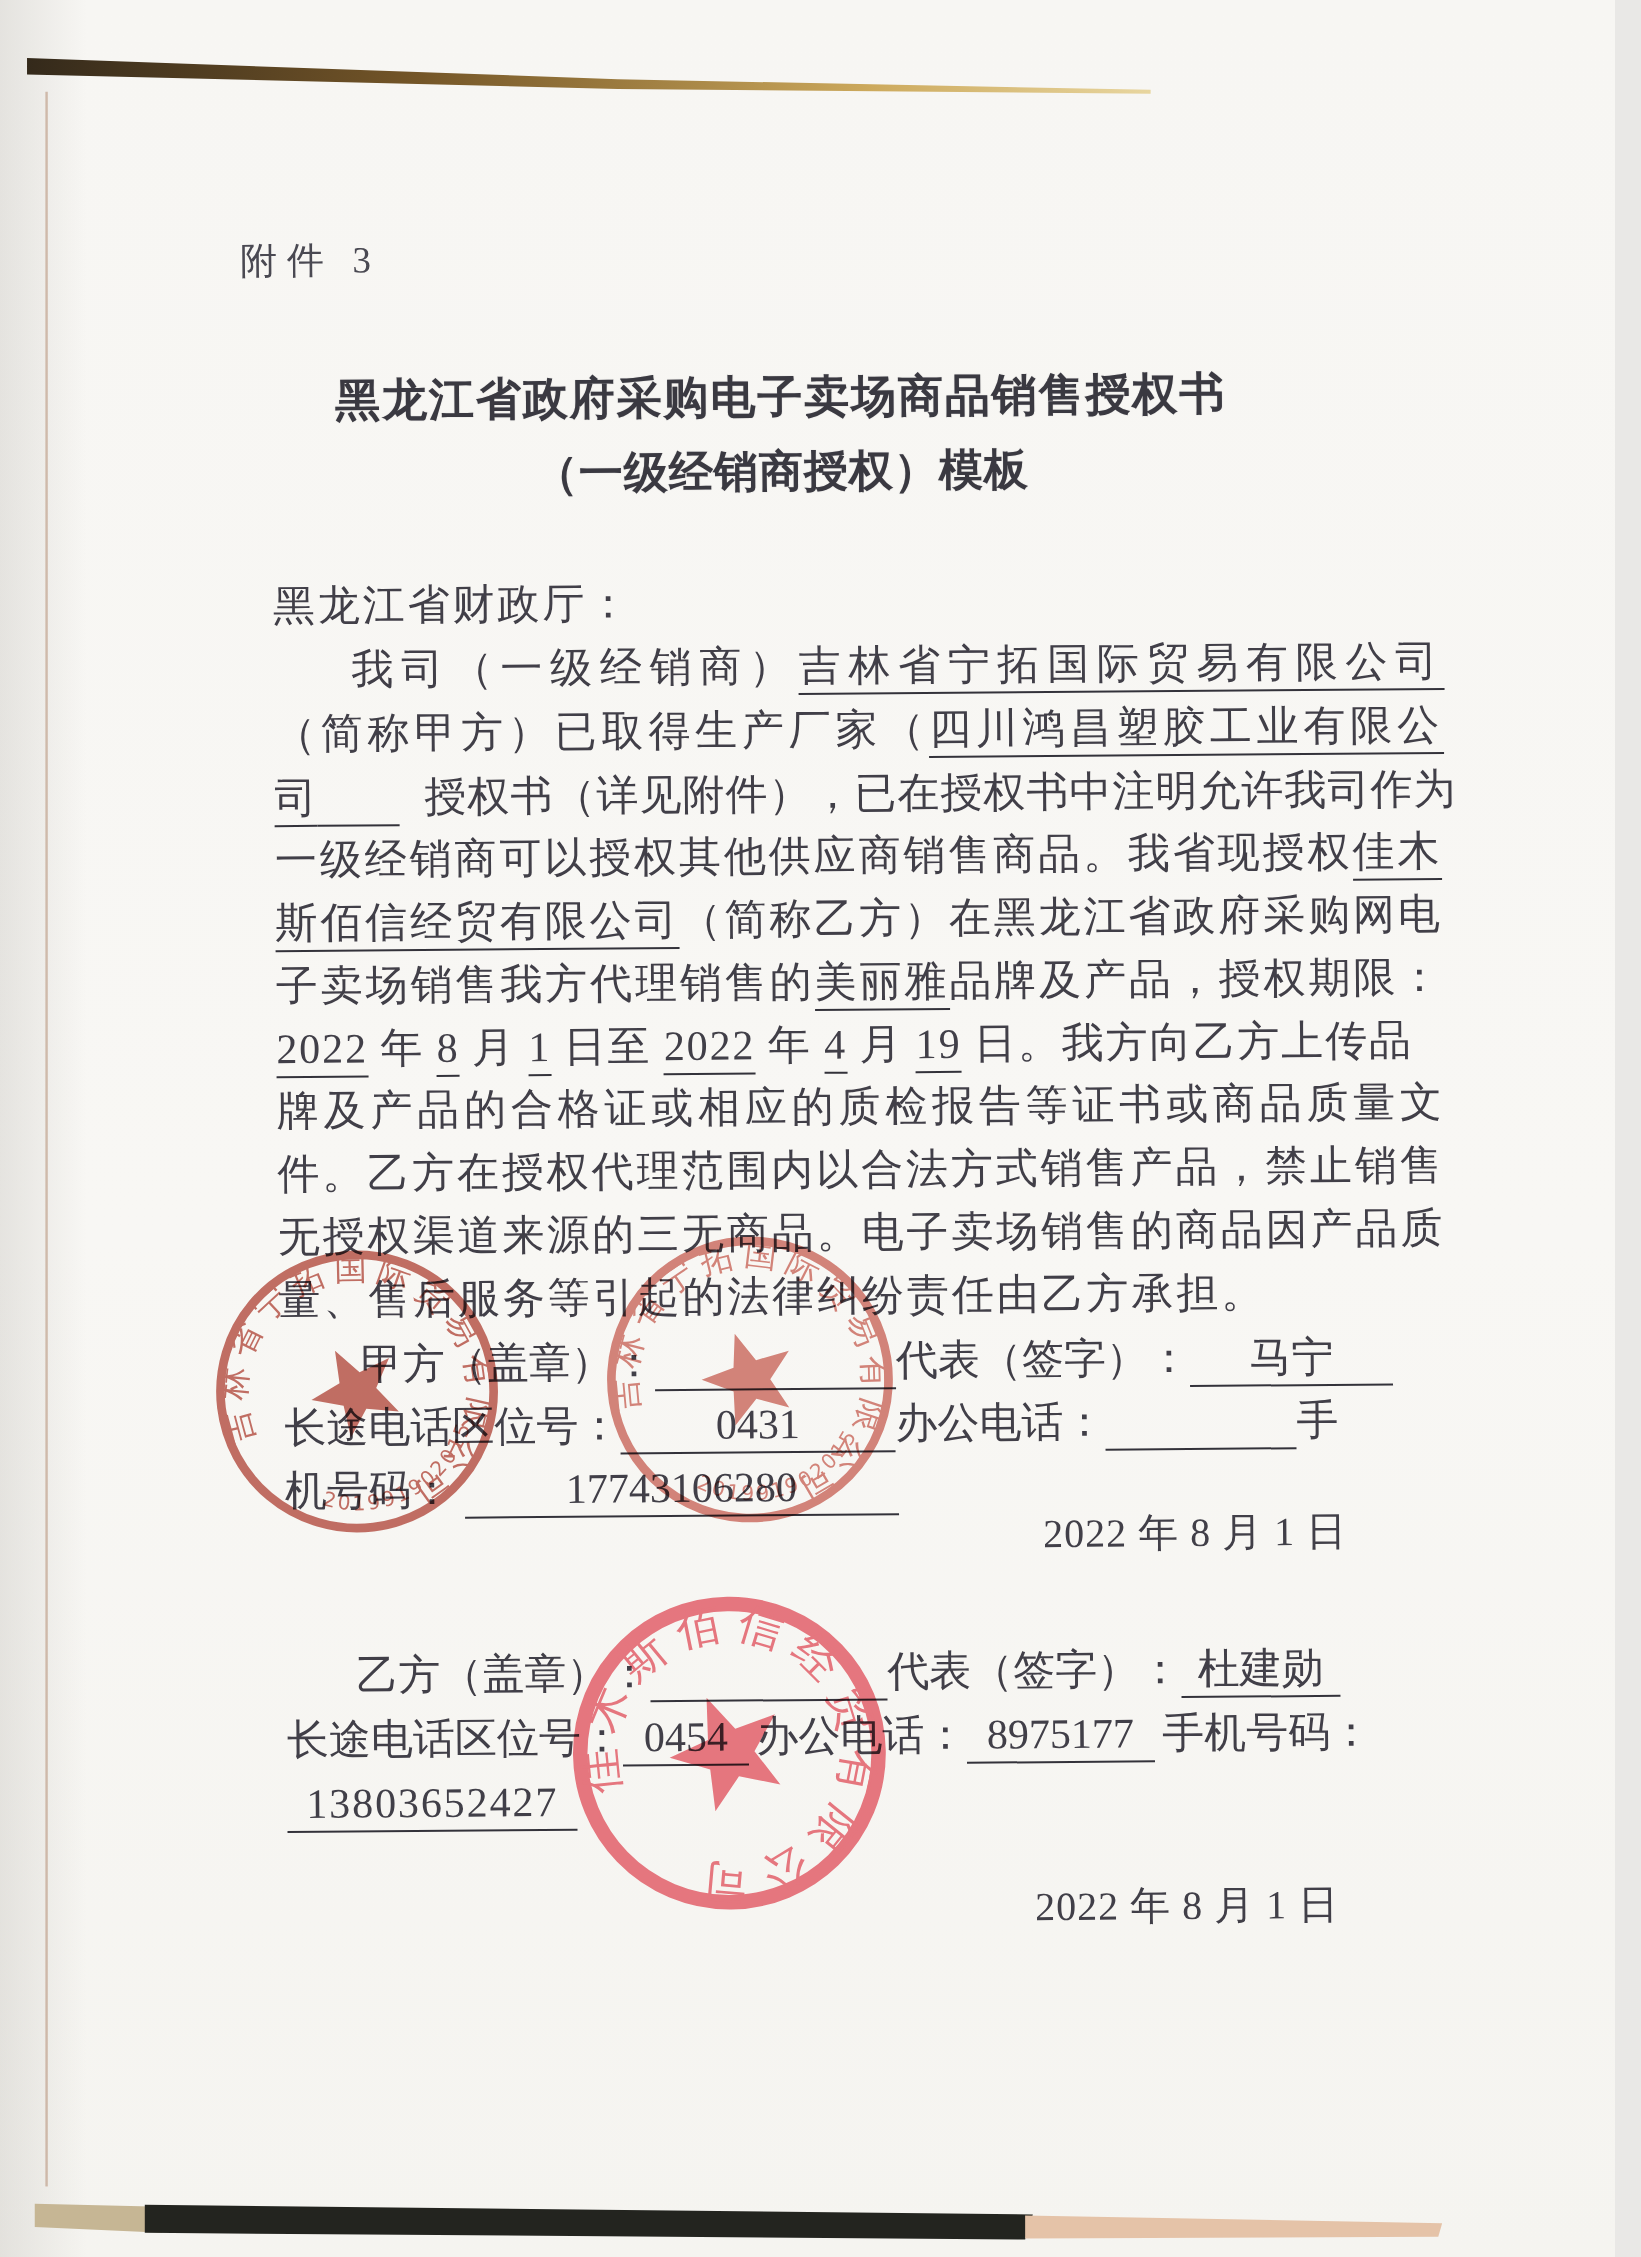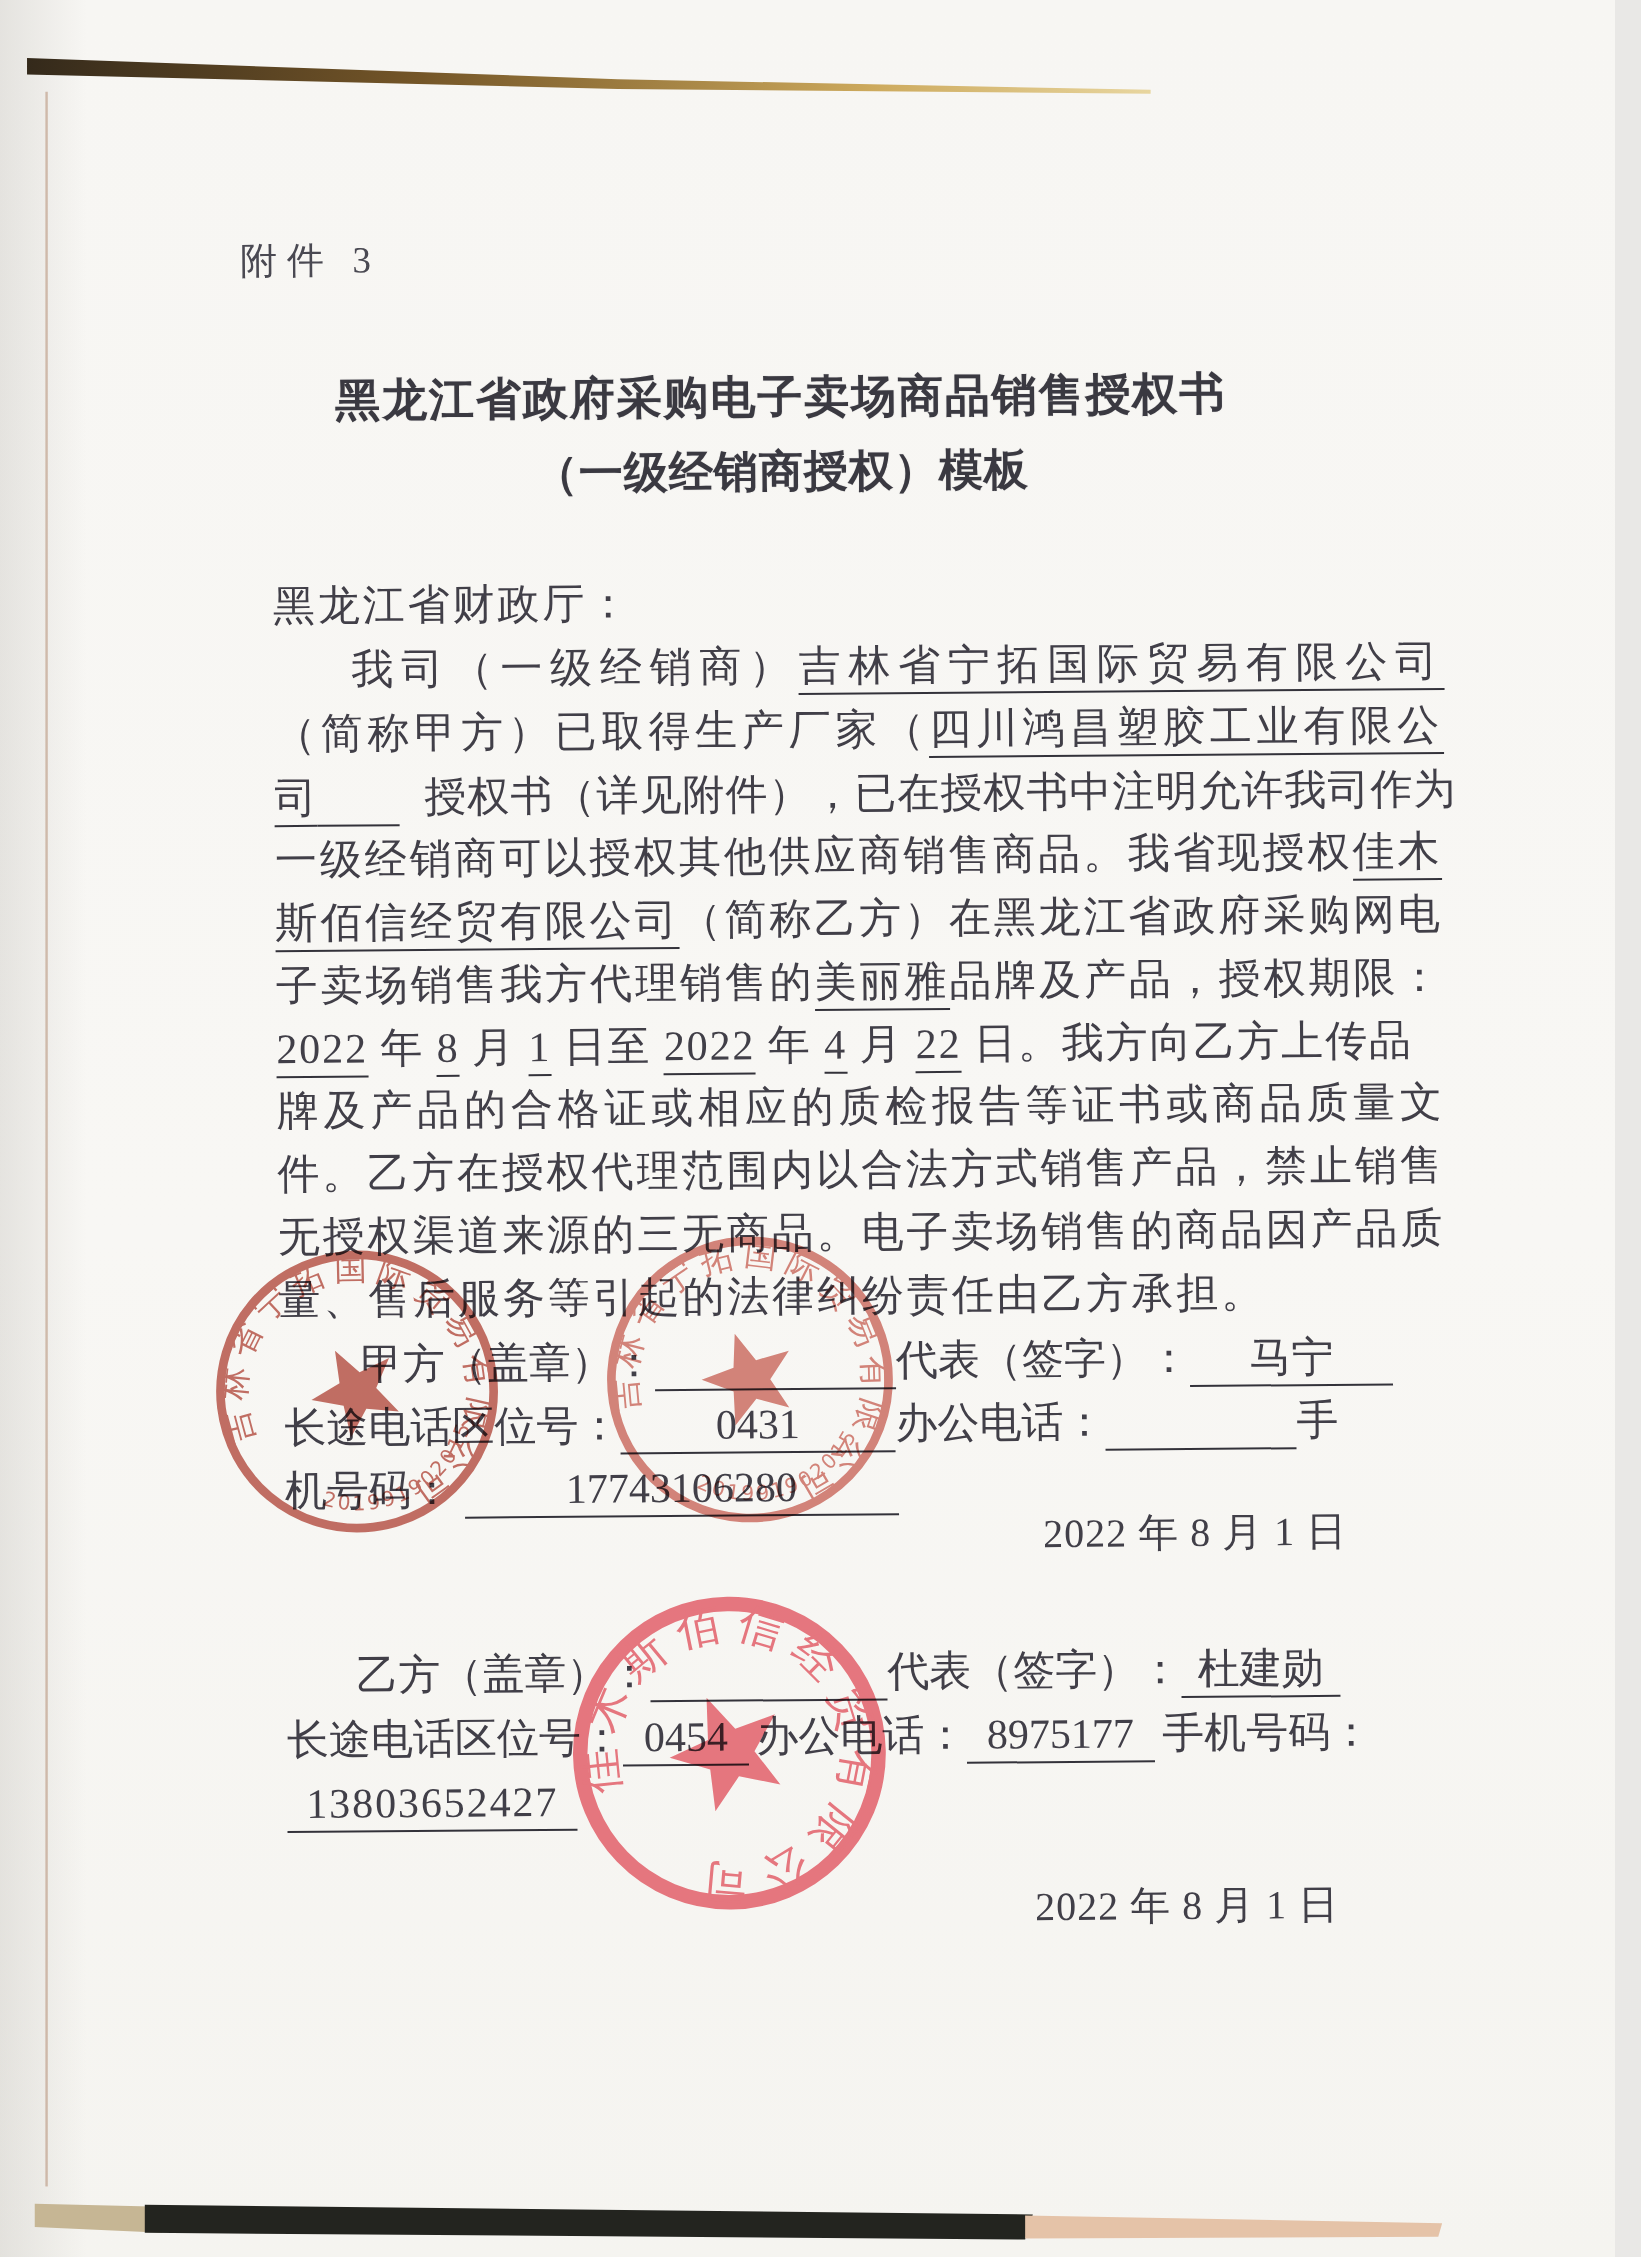--- a/index.html
+++ b/index.html
@@ -35,21 +35,21 @@
     <div class="title" id="title2">（一级经销商授权）模板</div>
 
     <div>
         <div class="line" style="left: 277px; top: 577px; letter-spacing: 2.9px;"><span>黑龙江省财政厅：</span></div>
         <div class="line" style="left: 355px; top: 641px; letter-spacing: 7.7px;"><span>我司（一级经销商）</span><span class="u">吉林省宁拓国际贸易有限公司</span></div>
         <div class="line" style="left: 277px; top: 705px; letter-spacing: 4.8px;"><span>（简称甲方）已取得生产厂家（</span><span class="u">四川鸿昌塑胶工业有限公</span></div>
         <div class="line" style="left: 277px; top: 769px; letter-spacing: 1px;"><span class="u">司</span><span class="u" style="width: 82px;">&nbsp;</span><span class="gap" style="width: 25px;">&nbsp;</span><span>授权书（详见附件），已在授权书中注明允许我司作为</span></div>
         <div class="line" style="left: 277px; top: 831px; letter-spacing: 2.9px;"><span>一级经销商可以授权其他供应商销售商品。我省现授权</span><span class="u">佳木</span></div>
         <div class="line" style="left: 277px; top: 894px; letter-spacing: 2.9px;"><span class="u">斯佰信经贸有限公司</span><span>（简称乙方）在黑龙江省政府采购网电</span></div>
         <div class="line" style="left: 277px; top: 957px; letter-spacing: 2.9px;"><span>子卖场销售我方代理销售的</span><span class="u">美丽雅</span><span>品牌及产品，授权期限：</span></div>
-        <div class="line" style="left: 277px; top: 1020px; letter-spacing: 1.9px;"><span class="u">2022</span><span> 年 </span><span class="u">8</span><span> 月 </span><span class="u">1</span><span> 日至 </span><span class="u">2022</span><span> 年 </span><span class="u">4</span><span> 月 </span><span class="u">22</span><span> 日。我方向乙方上传品</span></div>
+        <div class="line" style="left: 277px; top: 1020px; letter-spacing: 1.9px;"><span class="u">2022</span><span> 年 </span><span class="u">8</span><span> 月 </span><span class="u">1</span><span> 日至 </span><span class="u">2022</span><span> 年 </span><span class="u">4</span><span> 月 </span><span class="u">19</span><span> 日。我方向乙方上传品</span></div>
         <div class="line" style="left: 277px; top: 1082px; letter-spacing: 4.8px;"><span>牌及产品的合格证或相应的质检报告等证书或商品质量文</span></div>
         <div class="line" style="left: 277px; top: 1145px; letter-spacing: 2.9px;"><span>件。乙方在授权代理范围内以合法方式销售产品，禁止销售</span></div>
         <div class="line" style="left: 277px; top: 1208px; letter-spacing: 2.9px;"><span>无授权渠道来源的三无商品。电子卖场销售的商品因产品质</span></div>
         <div class="line" style="left: 277px; top: 1271px; letter-spacing: 2.9px;"><span>量、售后服务等引起的法律纠纷责任由乙方承担。</span></div>
         <div class="line" style="left: 359px; top: 1336px;"><span>甲方（盖章）：</span><span class="u" style="width: 241px;">&nbsp;</span><span>代表（签字）：</span><span class="u ctr" style="min-width: 203px;">马宁</span></div>
         <div class="line" style="left: 282px; top: 1399px;"><span>长途电话区位号：</span><span class="u ctr" style="min-width: 275px;">0431</span><span>办公电话：</span><span class="u" style="width: 191px;">&nbsp;</span><span>手</span></div>
         <div class="line" style="left: 282px; top: 1462px;"><span>机号码：</span><span class="gap" style="width: 11.6px;">&nbsp;</span><span class="u ctr" style="min-width: 434px;">17743106280</span></div>
         <div class="line date" style="left: 1040px; top: 1512px;"><span>2022 年 8 月 1 日</span></div>
         <div class="line" style="left: 352px; top: 1647px;"><span>乙方（盖章）：</span><span class="u" style="width: 237px;">&nbsp;</span><span>代表（签字）：</span><span class="u ctr" style="min-width: 159px;">杜建勋</span></div>
         <div class="line" style="left: 282px; top: 1711px;"><span>长途电话区位号：</span><span class="u ctr" style="min-width: 126px;">0454</span><span class="gap" style="width: 7.7px;">&nbsp;</span><span>办公电话：</span><span class="u ctr" style="min-width: 188px;">8975177</span><span class="gap" style="width: 7.7px;">&nbsp;</span><span>手机号码：</span></div>

